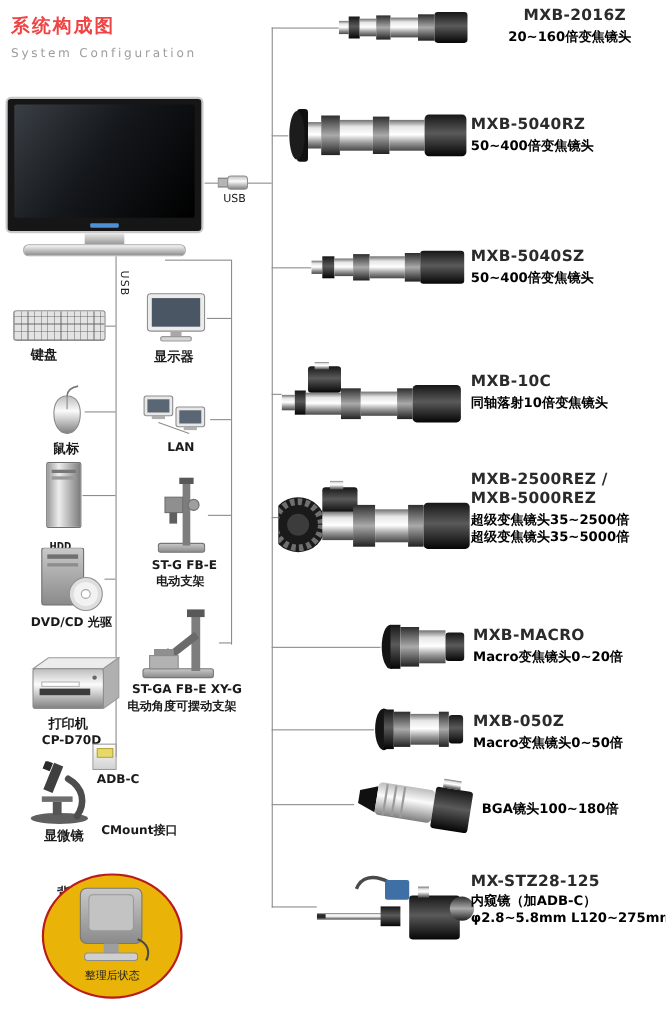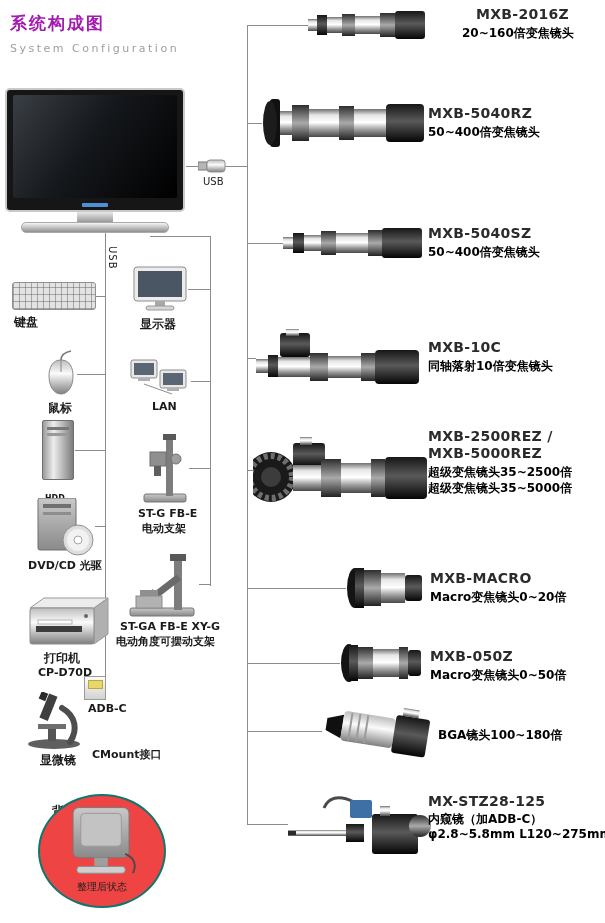--- a/index.html
+++ b/index.html
@@ -1,20 +1,20 @@
 <!DOCTYPE html>
 <html><head>
 <meta charset="utf-8">
 <style>
   html,body{margin:0;padding:0;background:#fff;}
   #canvas{position:relative;width:605px;height:923px;background:#fff;overflow:hidden;
           font-family:"DejaVu Sans","Liberation Sans",sans-serif;}
   .abs{position:absolute;}
   .line{position:absolute;background:#8c8c8c;}
-  .title{font-size:17px;font-weight:bold;color:#a21caf;letter-spacing:2px;}
+  .title{font-size:17px;font-weight:bold;color:#ef4444;letter-spacing:2px;}
   .subtitle{font-size:11px;color:#9e9e9e;letter-spacing:2.5px;}
   .lbl{font-size:12px;font-weight:bold;color:#1a1a1a;white-space:nowrap;}
   .lbl-sm{font-size:11px;font-weight:bold;color:#1a1a1a;white-space:nowrap;}
   .model{font-size:14px;font-weight:bold;color:#2b2b2b;letter-spacing:.3px;white-space:nowrap;}
   .desc{font-size:12px;font-weight:bold;color:#000;white-space:nowrap;}
   .usb-lbl{font-size:10px;color:#222;white-space:nowrap;}
   .vtext{writing-mode:vertical-rl;font-size:10px;color:#222;letter-spacing:1px;}
 </style>
 </head>
 <body>
@@ -91,21 +91,21 @@
     <svg viewBox="0 0 28 14" width="28" height="14">
       <rect x="0" y="3" width="9" height="8" fill="#b5b5b5" stroke="#787878" stroke-width="1"></rect>
       <rect x="9" y="1" width="18" height="12" rx="3" fill="url(#gWhite)" stroke="#909090" stroke-width="1"></rect>
     </svg>
   </div>
   <div class="abs usb-lbl" style="left:203px;top:176px;">USB</div>
 
   <div class="abs vtext" style="left:107px;top:246px;">USB</div>
 
   <div class="abs" style="left:12px;top:282px;width:84px;height:28px;background:#e3e3e3;border:1px solid #909090;border-radius:3px;box-sizing:border-box;background-image:repeating-linear-gradient(90deg,rgba(90,90,90,.45) 0 1px,transparent 1px 6px),repeating-linear-gradient(0deg,rgba(90,90,90,.45) 0 1px,transparent 1px 7px);"></div>
-  <div class="abs lbl" style="left:14px;top:314px;">键盘</div>
+  <div class="abs lbl" style="left:28px;top:314px;">键盘</div>
 
   <div class="abs" style="left:46px;top:350px;width:30px;height:46px;">
     <svg viewBox="0 0 30 46" width="30" height="46">
       <path d="M15,10 C6,10 3,18 3,26 C3,38 9,44 15,44 C21,44 27,38 27,26 C27,18 24,10 15,10 Z" fill="url(#gWhite)" stroke="#8a8a8a"></path>
       <line x1="15" y1="10" x2="15" y2="22" stroke="#8a8a8a"></line>
       <path d="M15,10 C15,4 20,2 25,1" fill="none" stroke="#777" stroke-width="1.5"></path>
     </svg>
   </div>
   <div class="abs lbl" style="left:48px;top:400px;">鼠标</div>
 
@@ -152,21 +152,21 @@
       <path d="M44,50 C52,38 50,24 36,16" fill="none" stroke="#4d4d4d" stroke-width="6" stroke-linecap="round"></path>
       <rect x="18" y="2" width="9" height="26" fill="#3f3f3f" transform="rotate(22 22 15)"></rect>
       <rect x="14" y="0" width="7" height="8" fill="#2a2a2a" transform="rotate(22 17 4)"></rect>
       <rect x="12" y="32" width="28" height="5" fill="#6e6e6e"></rect>
       <rect x="22" y="37" width="8" height="12" fill="#555"></rect>
     </svg>
   </div>
   <div class="abs lbl" style="left:40px;top:752px;">显微镜</div>
 
   <div class="abs lbl" style="left:52px;top:803px;">背面</div>
-  <div class="abs" style="left:38px;top:794px;width:128px;height:114px;border:2px solid #0f766e;border-radius:50%;background:#ef4444;box-sizing:border-box;">
+  <div class="abs" style="left:38px;top:794px;width:128px;height:114px;border:2px solid #b91c1c;border-radius:50%;background:#eab308;box-sizing:border-box;">
     <svg viewBox="0 0 128 114" width="124" height="110">
       <rect x="34" y="12" width="58" height="52" rx="6" fill="url(#gGray)" stroke="#777"></rect>
       <rect x="42" y="18" width="42" height="34" rx="4" fill="#c3c3c3" stroke="#999"></rect>
       <rect x="56" y="64" width="14" height="9" fill="#9e9e9e"></rect>
       <rect x="38" y="73" width="50" height="7" rx="3" fill="#cfcfcf" stroke="#8d8d8d"></rect>
       <path d="M88,60 C98,64 100,72 96,80" fill="none" stroke="#4a4a4a" stroke-width="2"></path>
     </svg>
     <div style="position:absolute;left:0;right:0;bottom:12px;text-align:center;font-size:10px;color:#222;">整理后状态</div>
   </div>
 

